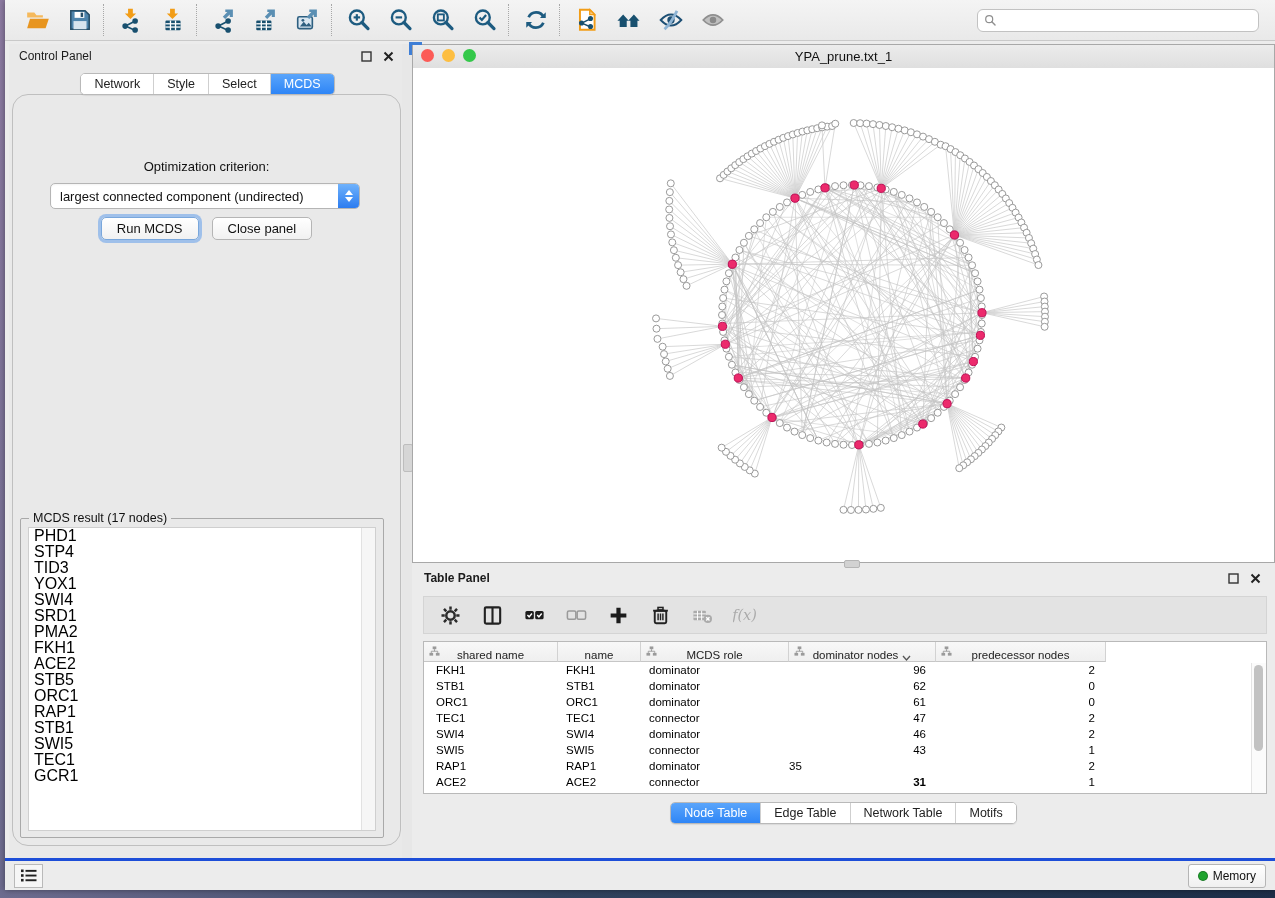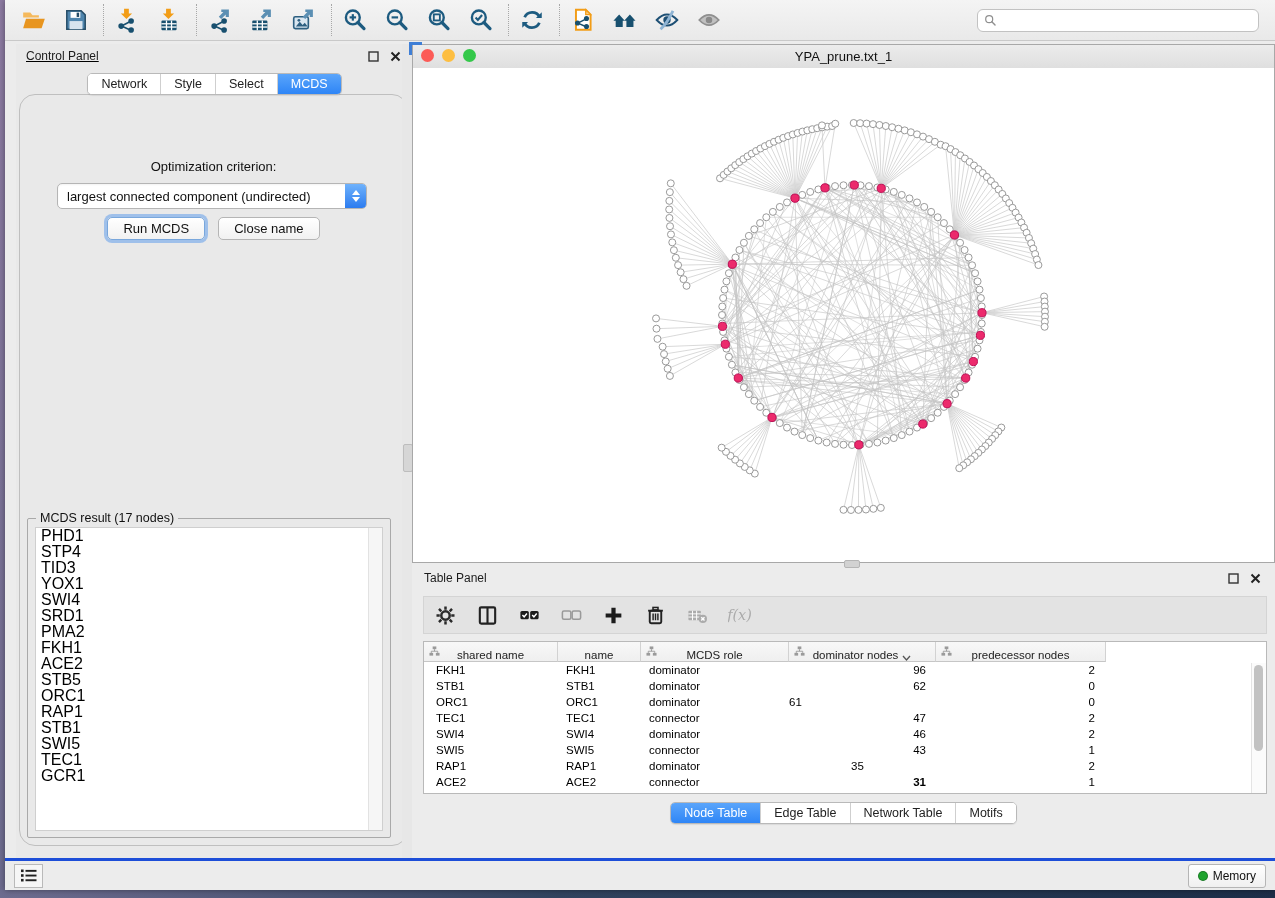--- a/index.html
+++ b/index.html
@@ -5,28 +5,28 @@
   html,body{margin:0;padding:0;}
   body{width:1275px;height:898px;position:relative;overflow:hidden;
        font-family:"Liberation Sans",sans-serif;
        background:linear-gradient(120deg,#8d7ba2 0%,#6c6b8e 30%,#31435f 60%,#1c2e48 100%);}
   .app{position:absolute;left:5px;top:0;width:1270px;height:890px;background:#ececec;box-shadow:0 0 6px rgba(0,0,0,.4);}
   
   .toolbar{position:absolute;left:0;top:0;right:0;height:41px;background:linear-gradient(#f4f4f4,#e9e9e9);
            border-bottom:1px solid #c9c9c9;display:flex;align-items:center;padding:0 6px;box-sizing:border-box;}
   .tgrp{display:flex;align-items:center;gap:12px;padding:0 10px;height:32px;}
   .tgrp + .tgrp{border-left:1px dotted #a8a8a8;}
-  .tbtn{width:30px;height:28px;display:flex;align-items:center;justify-content:flex-start;cursor:default;}
+  .tbtn{width:30px;height:28px;display:flex;align-items:center;justify-content:flex-end;cursor:default;}
   .tbtn svg{width:26px;height:26px;}
   .searchbox{margin-left:auto;margin-right:10px;width:282px;height:23px;background:#fff;border:1px solid #c2c2c2;
              border-radius:6px;display:flex;align-items:center;padding:0 6px;box-sizing:border-box;}
   .searchbox svg{width:13px;height:13px;flex:0 0 auto;}
   .searchbox input{border:none;outline:none;flex:1;font-size:12px;margin-left:4px;background:transparent;font-family:"Liberation Sans",sans-serif;}
   
-  .control-panel{position:absolute;left:11px;top:44px;width:397px;bottom:32px;background:#e9e9e9;text-decoration:underline;}
+  .control-panel{position:absolute;left:4px;top:44px;width:397px;bottom:32px;background:#e9e9e9;}
   .panel-head{height:24px;display:flex;align-items:center;padding:0 10px;}
   .panel-title{font-size:12px;color:#1c1c1c;}
   .panel-head .sp{flex:1;}
   .winbtn{width:16px;height:16px;display:flex;align-items:center;justify-content:center;margin-left:6px;}
   .cp-tabs{position:absolute;left:0;right:0;top:29px;display:flex;justify-content:center;z-index:3;}
   .seg{display:inline-flex;border:1px solid #b9b9b9;border-radius:5px;background:#fff;overflow:hidden;box-shadow:0 1px 1px rgba(0,0,0,.08);}
   .seg .sg{padding:3px 13px;font-size:12.5px;color:#222;border-left:1px solid #cfcfcf;background:#fff;white-space:nowrap;}
   .seg .sg:first-child{border-left:none;}
   .seg .sg.sel{background:linear-gradient(#5aa5fb,#2e85f6);color:#fff;}
   .cp-body{position:absolute;left:3px;right:5px;top:50px;bottom:12px;border:1px solid #bfbfbf;border-radius:16px;background:#e9e9e9;}
@@ -284,21 +284,21 @@
       <div class="opt-label">Optimization criterion:</div>
       <div class="combo">
         <span class="ctxt">largest connected component (undirected)</span>
         <span class="cstep">
             <span class="arr-up"></span>
             <span class="arr-dn"></span>
           </span>
       </div>
       <div class="btnrow">
         <button class="mbtn focus">Run MCDS</button>
-        <button class="mbtn">Close name</button>
+        <button class="mbtn">Close panel</button>
       </div>
       <div class="grpbox">
         <span class="legend">MCDS result (17 nodes)</span>
         <div class="mcds-list" id="mcds-list">
           <div class="mcds-scroll"></div>
         <div class="row">PHD1</div>
             <div class="row">STP4</div>
             <div class="row">TID3</div>
             <div class="row">YOX1</div>
             <div class="row">SWI4</div>
@@ -937,21 +937,21 @@
             <circle cx="325.29943807187857" cy="310.0252506320238" r="4.1" fill="#ec2a6c" stroke="#bf0d55" stroke-width="1"></circle>
             <circle cx="312.3318915779194" cy="276.2436370647024" r="4.1" fill="#ec2a6c" stroke="#bf0d55" stroke-width="1"></circle>
             <circle cx="309.4946892480731" cy="258.3302465571956" r="4.1" fill="#ec2a6c" stroke="#bf0d55" stroke-width="1"></circle>
           </g>
         </svg>
     </div>
   </div>
 
   <div class="table-panel">
     <div class="tp-knob"></div>
-    <div class="panel-head" style="padding:0 12px;height:30px;">
+    <div class="panel-head" style="padding:0 12px;height:30px;font-weight:bold;">
       <span class="panel-title">Table Panel</span>
       <span class="sp"></span>
       <span class="winbtn">
         <svg width="11" height="11" viewBox="0 0 11 11">
             <rect x="1" y="1" width="9" height="9" fill="none" stroke="#333" stroke-width="1.4"></rect>
           </svg>
       </span>
       <span class="winbtn">
         <svg width="11" height="11" viewBox="0 0 11 11">
             <path d="M1.5 1.5l8 8M9.5 1.5l-8 8" stroke="#222" stroke-width="2"></path>
@@ -1082,21 +1082,21 @@
             <div class="td" style="width: 134px; text-align: left; padding-left: 12px;">STB1</div>
             <div class="td" style="width: 83px; text-align: left; padding-left: 8px;">STB1</div>
             <div class="td" style="width: 148px; text-align: left; padding-left: 8px;">dominator</div>
             <div class="td" style="width: 147px; text-align: right; padding-right: 10px;">62</div>
             <div class="td" style="width: 170px; text-align: right; padding-right: 11px;">0</div>
           </div>
           <div class="tr">
             <div class="td" style="width: 134px; text-align: left; padding-left: 12px;">ORC1</div>
             <div class="td" style="width: 83px; text-align: left; padding-left: 8px;">ORC1</div>
             <div class="td" style="width: 148px; text-align: left; padding-left: 8px;">dominator</div>
-            <div class="td" style="width: 147px; text-align: left; padding-right: 10px;">61</div>
+            <div class="td" style="width: 147px; text-align: right; padding-right: 10px;">61</div>
             <div class="td" style="width: 170px; text-align: right; padding-right: 11px;">0</div>
           </div>
           <div class="tr">
             <div class="td" style="width: 134px; text-align: left; padding-left: 12px;">TEC1</div>
             <div class="td" style="width: 83px; text-align: left; padding-left: 8px;">TEC1</div>
             <div class="td" style="width: 148px; text-align: left; padding-left: 8px;">connector</div>
             <div class="td" style="width: 147px; text-align: right; padding-right: 10px;">47</div>
             <div class="td" style="width: 170px; text-align: right; padding-right: 11px;">2</div>
           </div>
           <div class="tr">
@@ -1110,21 +1110,21 @@
             <div class="td" style="width: 134px; text-align: left; padding-left: 12px;">SWI5</div>
             <div class="td" style="width: 83px; text-align: left; padding-left: 8px;">SWI5</div>
             <div class="td" style="width: 148px; text-align: left; padding-left: 8px;">connector</div>
             <div class="td" style="width: 147px; text-align: right; padding-right: 10px;">43</div>
             <div class="td" style="width: 170px; text-align: right; padding-right: 11px;">1</div>
           </div>
           <div class="tr">
             <div class="td" style="width: 134px; text-align: left; padding-left: 12px;">RAP1</div>
             <div class="td" style="width: 83px; text-align: left; padding-left: 8px;">RAP1</div>
             <div class="td" style="width: 148px; text-align: left; padding-left: 8px;">dominator</div>
-            <div class="td" style="width: 147px; text-align: center; padding-right: 10px;">35</div>
+            <div class="td" style="width: 147px; text-align: left; padding-right: 10px;">35</div>
             <div class="td" style="width: 170px; text-align: right; padding-right: 11px;">2</div>
           </div>
           <div class="tr">
             <div class="td" style="width: 134px; text-align: left; padding-left: 12px;">ACE2</div>
             <div class="td" style="width: 83px; text-align: left; padding-left: 8px;">ACE2</div>
             <div class="td" style="width: 148px; text-align: left; padding-left: 8px;">connector</div>
             <div class="td" style="width: 147px; text-align: right; padding-right: 10px; font-weight: bold;">31</div>
             <div class="td" style="width: 170px; text-align: right; padding-right: 11px;">1</div>
           </div>
           <div class="tr">

